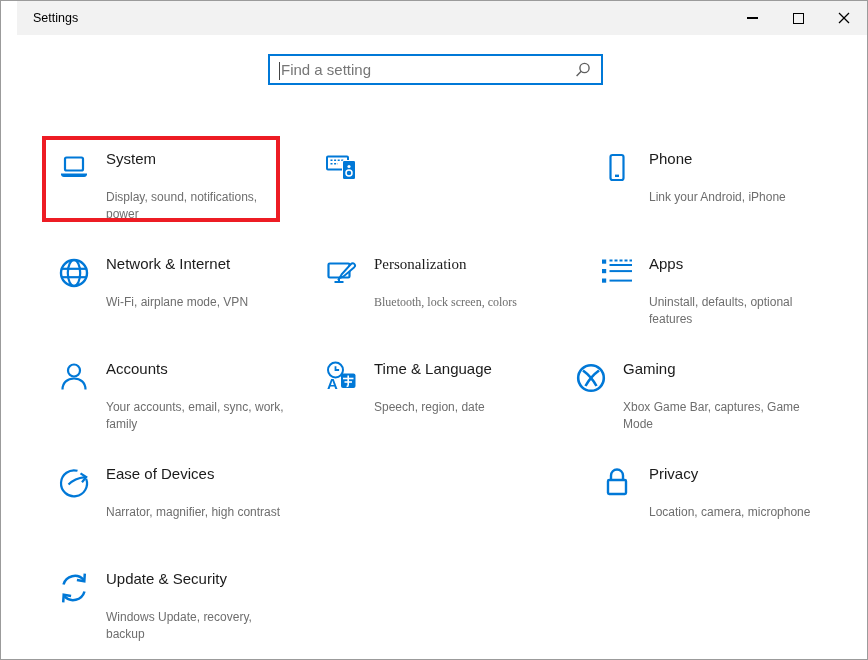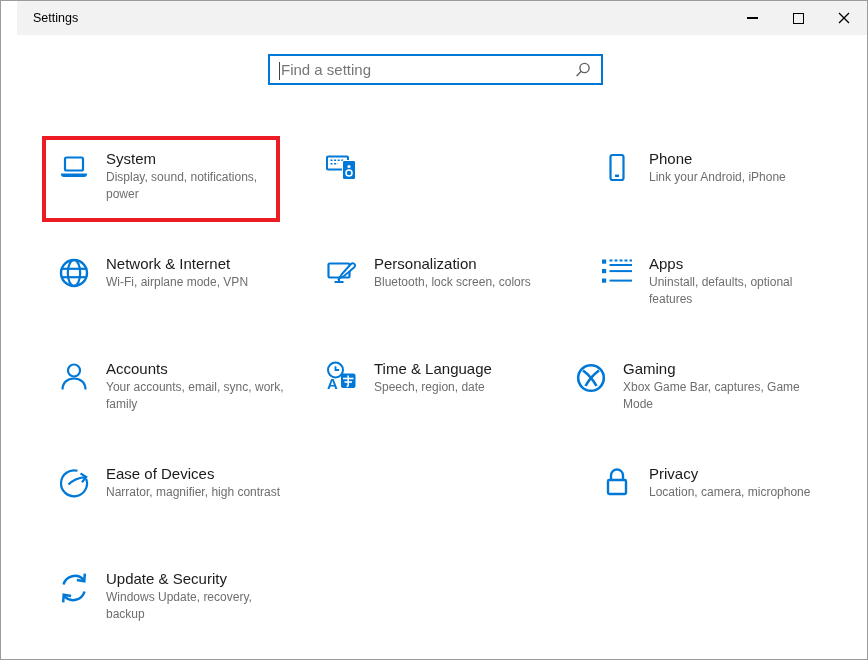--- a/index.html
+++ b/index.html
@@ -33,21 +33,21 @@
   .search-caret{position:absolute;left:9px;top:6px;width:1px;height:18px;background:#444;}
   .search-glyph{margin-right:9px;display:flex;align-items:center;}
   
   .grid{position:absolute;left:0;top:0;right:0;bottom:0;}
   .tile{
     position:absolute;width:252px;height:92px;cursor:pointer;display:flex;
   }
   .ticon{position:absolute;left:13px;top:12px;width:36px;height:36px;display:block;}
   .ttext{position:absolute;left:63px;top:11px;display:block;}
   .ttitle{display:block;font-size:15px;color:#1b1b1b;line-height:20px;}
-  .tdesc{display:block;font-size:12px;color:#6e6e6e;line-height:16.5px;max-width:186px;margin-top:0;}
+  .tdesc{display:block;font-size:12px;color:#6e6e6e;line-height:16.5px;max-width:186px;margin-top:20px;}
   
   .highlight-rect{
     position:absolute;left:41px;top:135px;width:238px;height:86px;
     box-sizing:border-box;border:4px solid #ED1C24;pointer-events:none;
   }
 </style>
 </head>
 <body>
 
 <div class="window">
@@ -118,21 +118,21 @@
             <circle cx="18" cy="18" r="13" stroke="#0078D7" stroke-width="2.4" fill="none"></circle>
             <ellipse cx="18" cy="18" rx="6.2" ry="13" stroke="#0078D7" stroke-width="2.2" fill="none"></ellipse>
             <line x1="5.6" y1="13.8" x2="30.4" y2="13.8" stroke="#0078D7" stroke-width="2.2"></line>
             <line x1="5.6" y1="22.2" x2="30.4" y2="22.2" stroke="#0078D7" stroke-width="2.2"></line>
           </svg></span>
         <span class="ttext">
           <span class="ttitle">Network &amp; Internet</span>
           <span class="tdesc">Wi-Fi, airplane mode, VPN</span>
         </span>
       </div>
-      <div class="tile" style="left: 310px; top: 242px;">
+      <div class="tile" style="left: 310px; top: 242px; font-family: Liberation Serif, serif;">
         <span class="ticon"><svg width="36" height="36" viewBox="0 0 36 36">
             <rect x="4.5" y="8.5" width="21" height="14" rx="1.2" stroke="#0078D7" stroke-width="2.2" fill="none"></rect>
             <line x1="15" y1="22.5" x2="15" y2="26.8" stroke="#0078D7" stroke-width="2"></line>
             <line x1="10.5" y1="27" x2="19.5" y2="27" stroke="#0078D7" stroke-width="2"></line>
             <path d="M17.5 19.5l9.5-10.5c.9-1 2.4-1 3.3-.1.9.9.9 2.4 0 3.3L19.5 21.5l-4.2 1.7z" fill="#fff" stroke="#0078D7" stroke-width="1.9"></path>
           </svg></span>
         <span class="ttext">
           <span class="ttitle">Personalization</span>
           <span class="tdesc">Bluetooth, lock screen, colors</span>
         </span>

